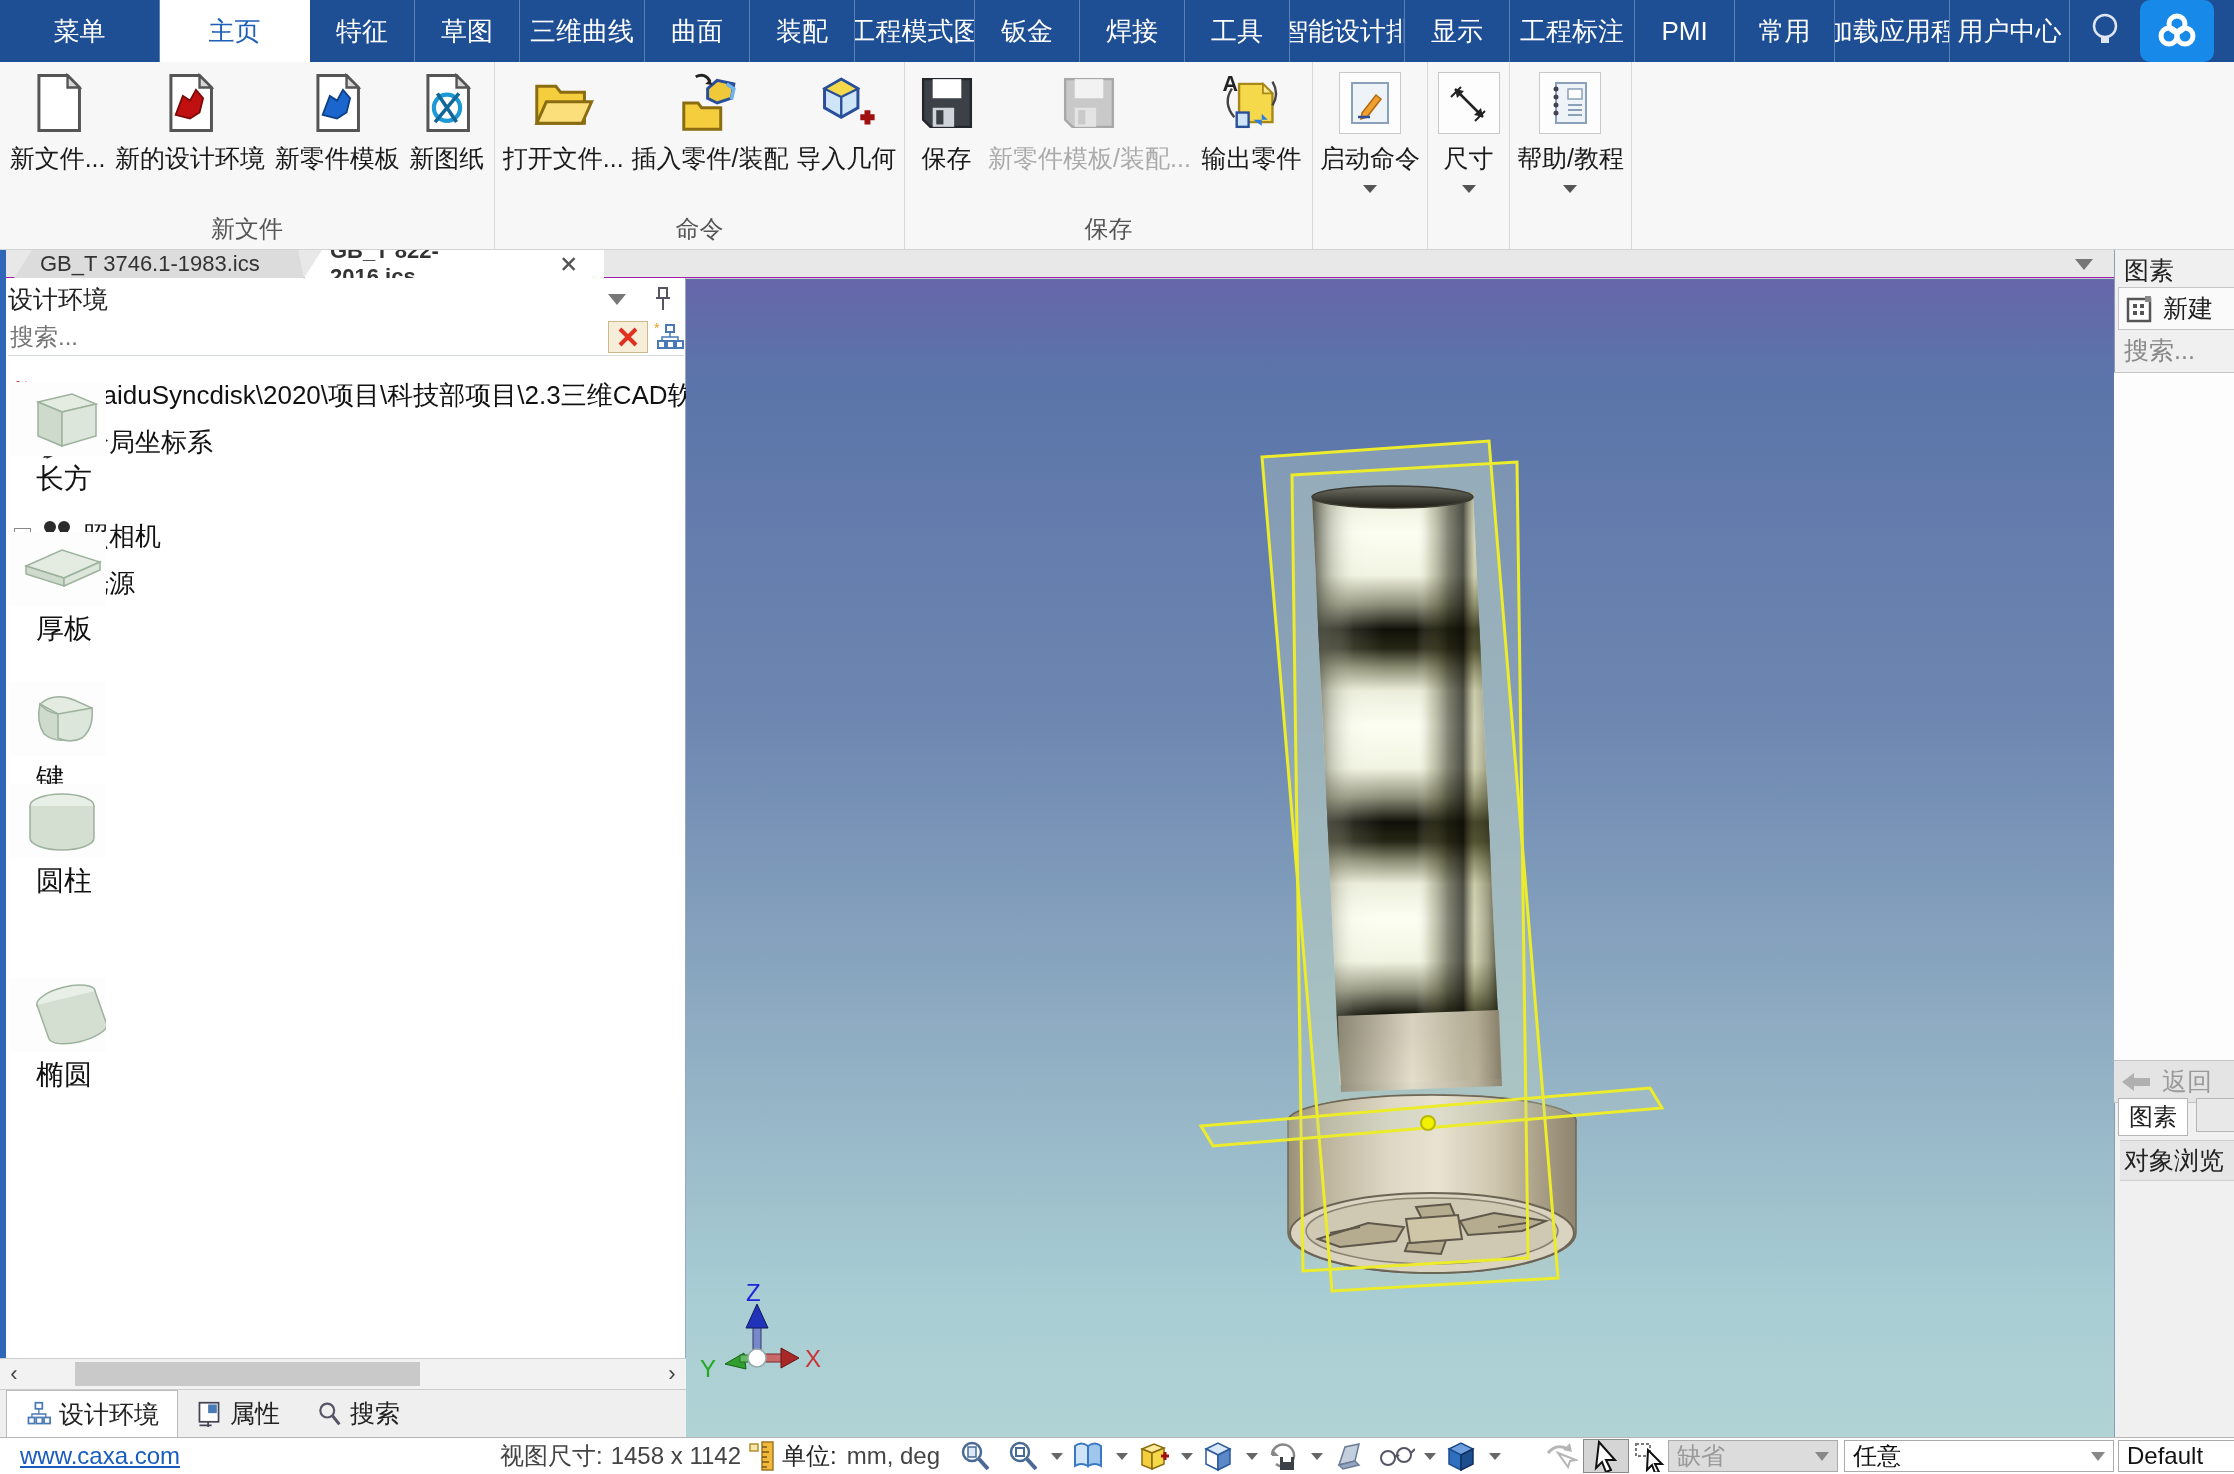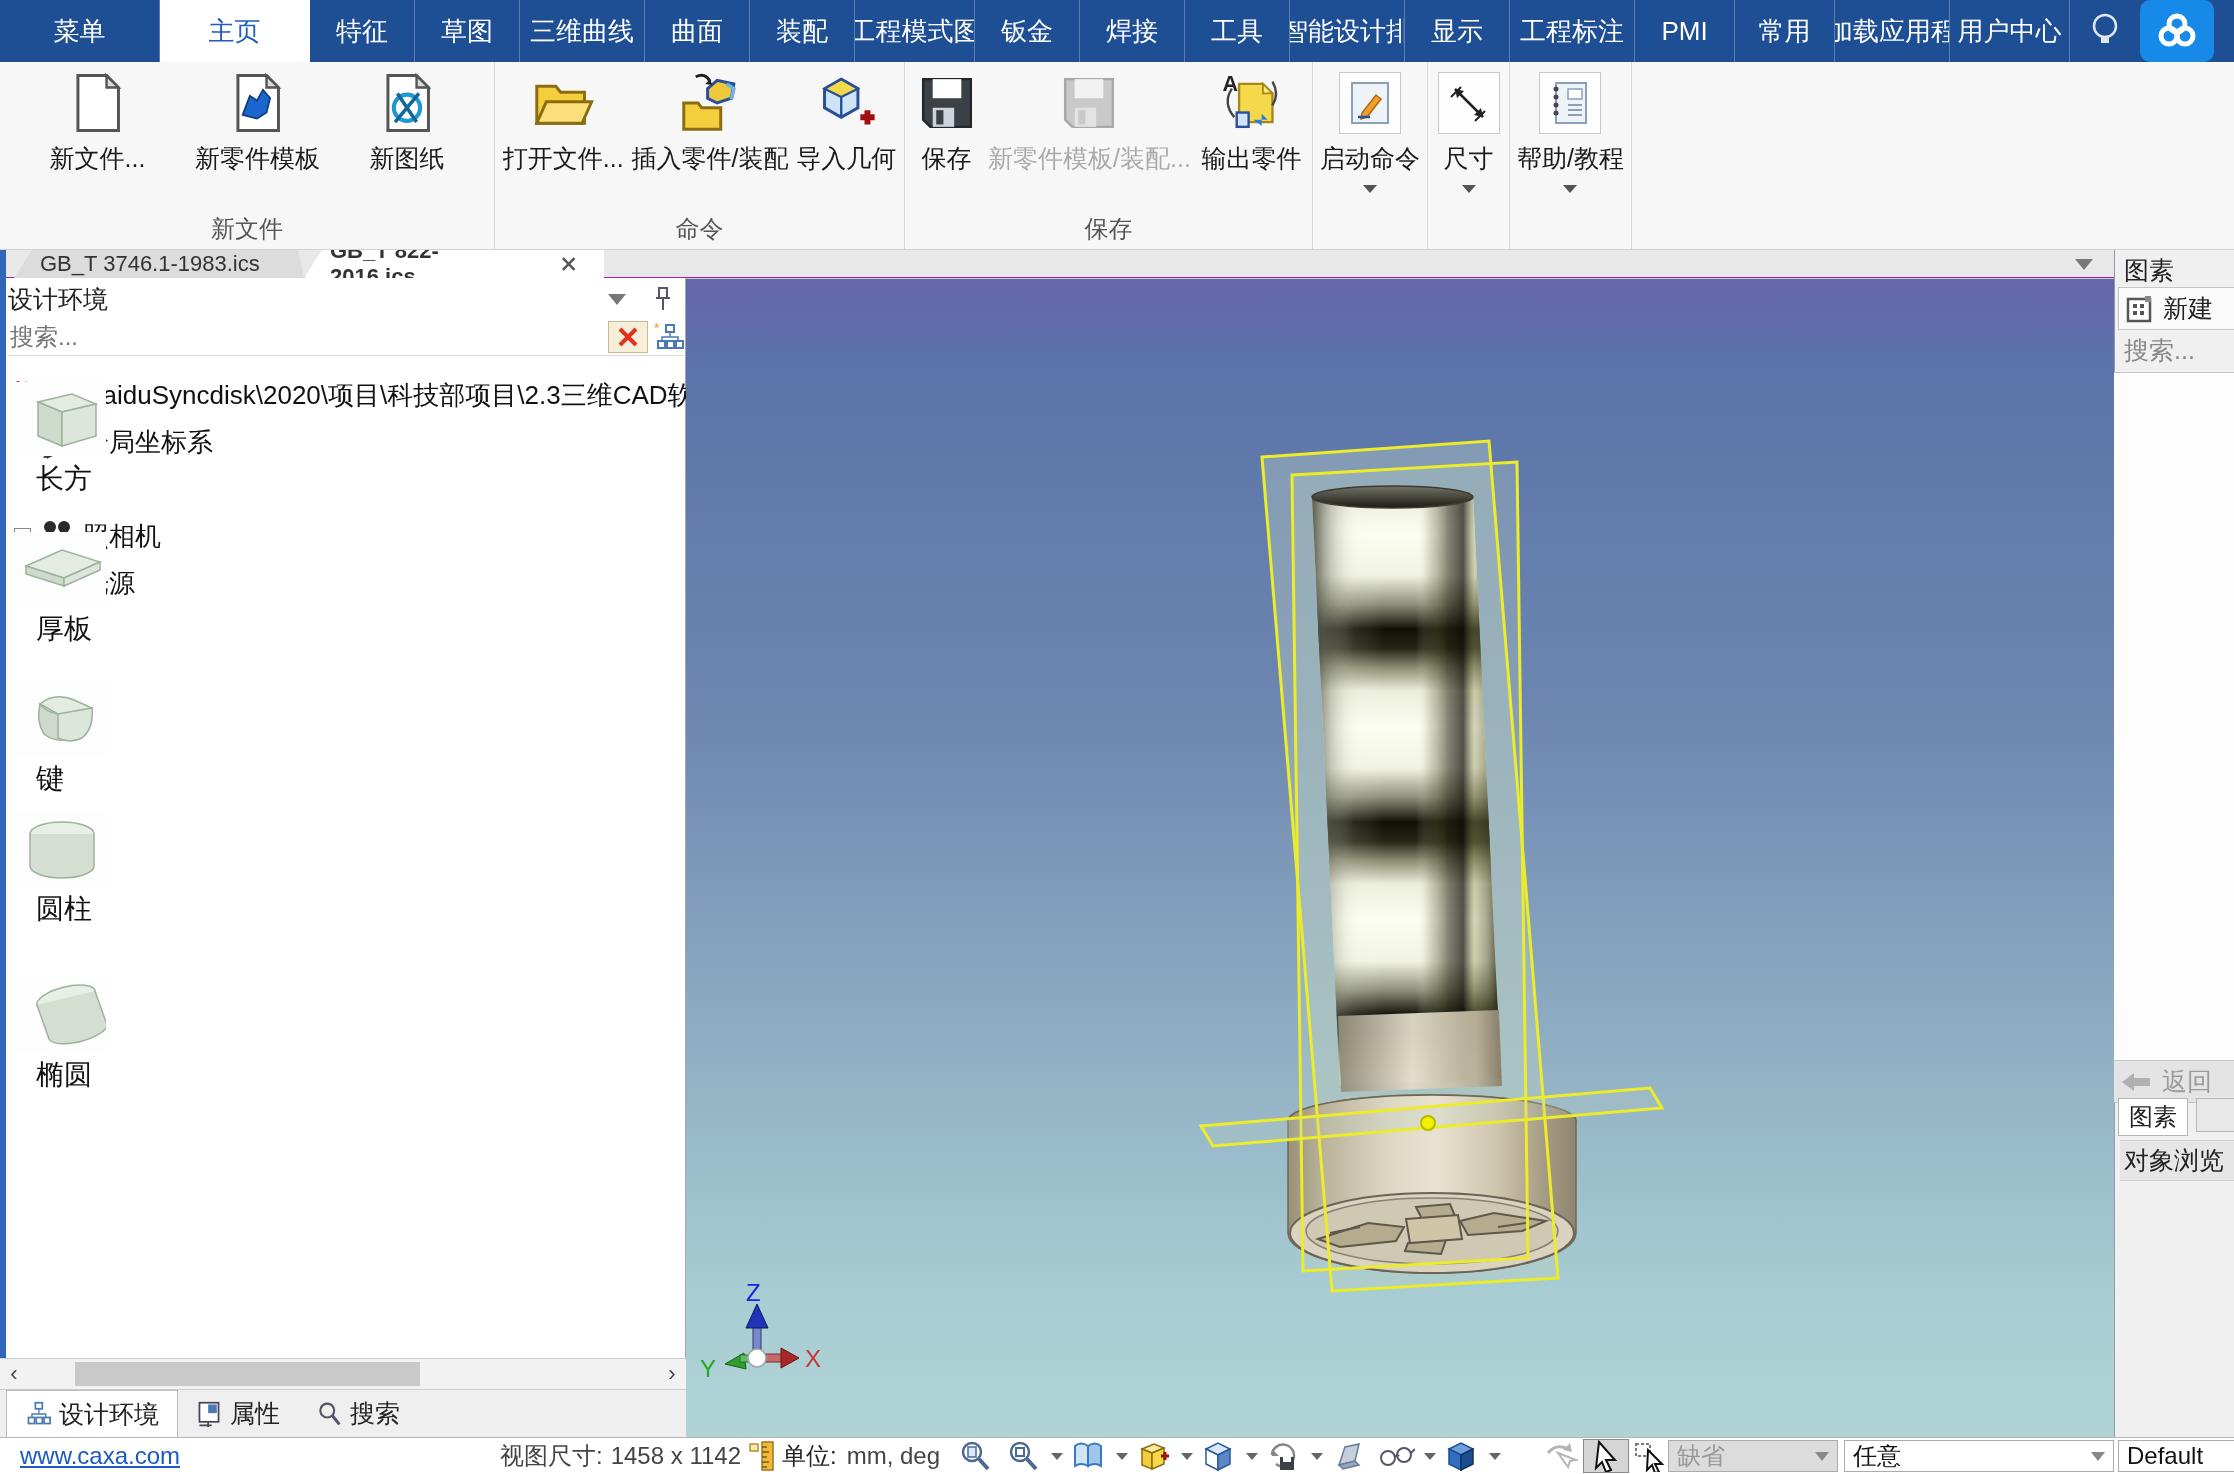--- a/index.html
+++ b/index.html
@@ -127,20 +127,28 @@
   <div id="ribbon" class="abs">
 
     <div class="rgroup" style="left:0;width:495px">
       <div class="rbtns">
         <div class="rbtn">
           <svg class="ricon" viewBox="0 0 52 52">
             <path d="M10 3 h24 l10 10 v36 h-34 z" fill="#fff" stroke="#555" stroke-width="2.5"></path>
             <path d="M34 3 l10 10 h-10 z" fill="#d8d8d8" stroke="#555" stroke-width="2"></path>
           </svg>
           <span class="rlabel">新文件...</span>
+        </div>
+        <div class="rbtn">
+          <svg class="ricon" viewBox="0 0 52 52">
+            <path d="M10 3 h24 l10 10 v36 h-34 z" fill="#fff" stroke="#555" stroke-width="2.5"></path>
+            <path d="M34 3 l10 10 h-10 z" fill="#d8d8d8" stroke="#555" stroke-width="2"></path>
+            <path d="M14 36 l6-16 6 4 5-9 6 7 -3 12 -8 5 z" fill="#c11010" stroke="#7a0a0a" stroke-width="1.5"></path>
+          </svg>
+          <span class="rlabel">新的设计环境</span>
         </div>
         <div class="rbtn">
           <svg class="ricon" viewBox="0 0 52 52">
             <path d="M10 3 h24 l10 10 v36 h-34 z" fill="#fff" stroke="#555" stroke-width="2.5"></path>
             <path d="M34 3 l10 10 h-10 z" fill="#d8d8d8" stroke="#555" stroke-width="2"></path>
             <path d="M14 36 l6-16 6 4 5-9 6 7 -3 12 -8 5 z" fill="#1a66cc" stroke="#0d3f85" stroke-width="1.5"></path>
           </svg>
           <span class="rlabel">新零件模板</span>
         </div>
         <div class="rbtn">
@@ -515,21 +523,21 @@
     <div class="rp-label">厚板</div>
   </div>
   <div class="rp-item abs" style="top:682px">
     <svg width="96" height="74" viewBox="0 0 96 74">
       <path d="M30 22 q14,-12 34,-4 l18,8 q-16,10 -34,6 z" fill="#e4ece2" stroke="#9db29d" stroke-width="1.5"></path>
       <path d="M30 22 q-4,18 4,30 q12,10 30,4 l-16,-24 q-12,-2 -18,-10 z" fill="#cddacc" stroke="#9db29d" stroke-width="1.5"></path>
       <path d="M48 32 l34,-6 q2,20 -10,30 q-12,6 -24,0 z" fill="#dce6da" stroke="#9db29d" stroke-width="1.5"></path>
     </svg>
     <div class="rp-label">键</div>
   </div>
-  <div class="rp-item abs" style="top:812px">
+  <div class="rp-item abs" style="top:784px">
     <svg width="96" height="74" viewBox="0 0 96 74">
       <ellipse cx="52" cy="22" rx="32" ry="12" fill="#e8efe6" stroke="#9db29d" stroke-width="1.5"></ellipse>
       <path d="M20 22 v32 a32,12 0 0 0 64,0 v-32" fill="#d4dfd2" stroke="#9db29d" stroke-width="1.5"></path>
     </svg>
     <div class="rp-label">圆柱</div>
   </div>
   <div class="rp-item abs" style="top:978px">
     <svg width="96" height="74" viewBox="0 0 96 74">
       <ellipse cx="56" cy="20" rx="30" ry="11" fill="#e8efe6" stroke="#9db29d" stroke-width="1.5" transform="rotate(-14 56 20)"></ellipse>
       <path d="M27 27 l12 34 a30,11 -14 0 0 58,-14 l-12,-34" fill="#d4dfd2" stroke="#9db29d" stroke-width="1.5"></path>

